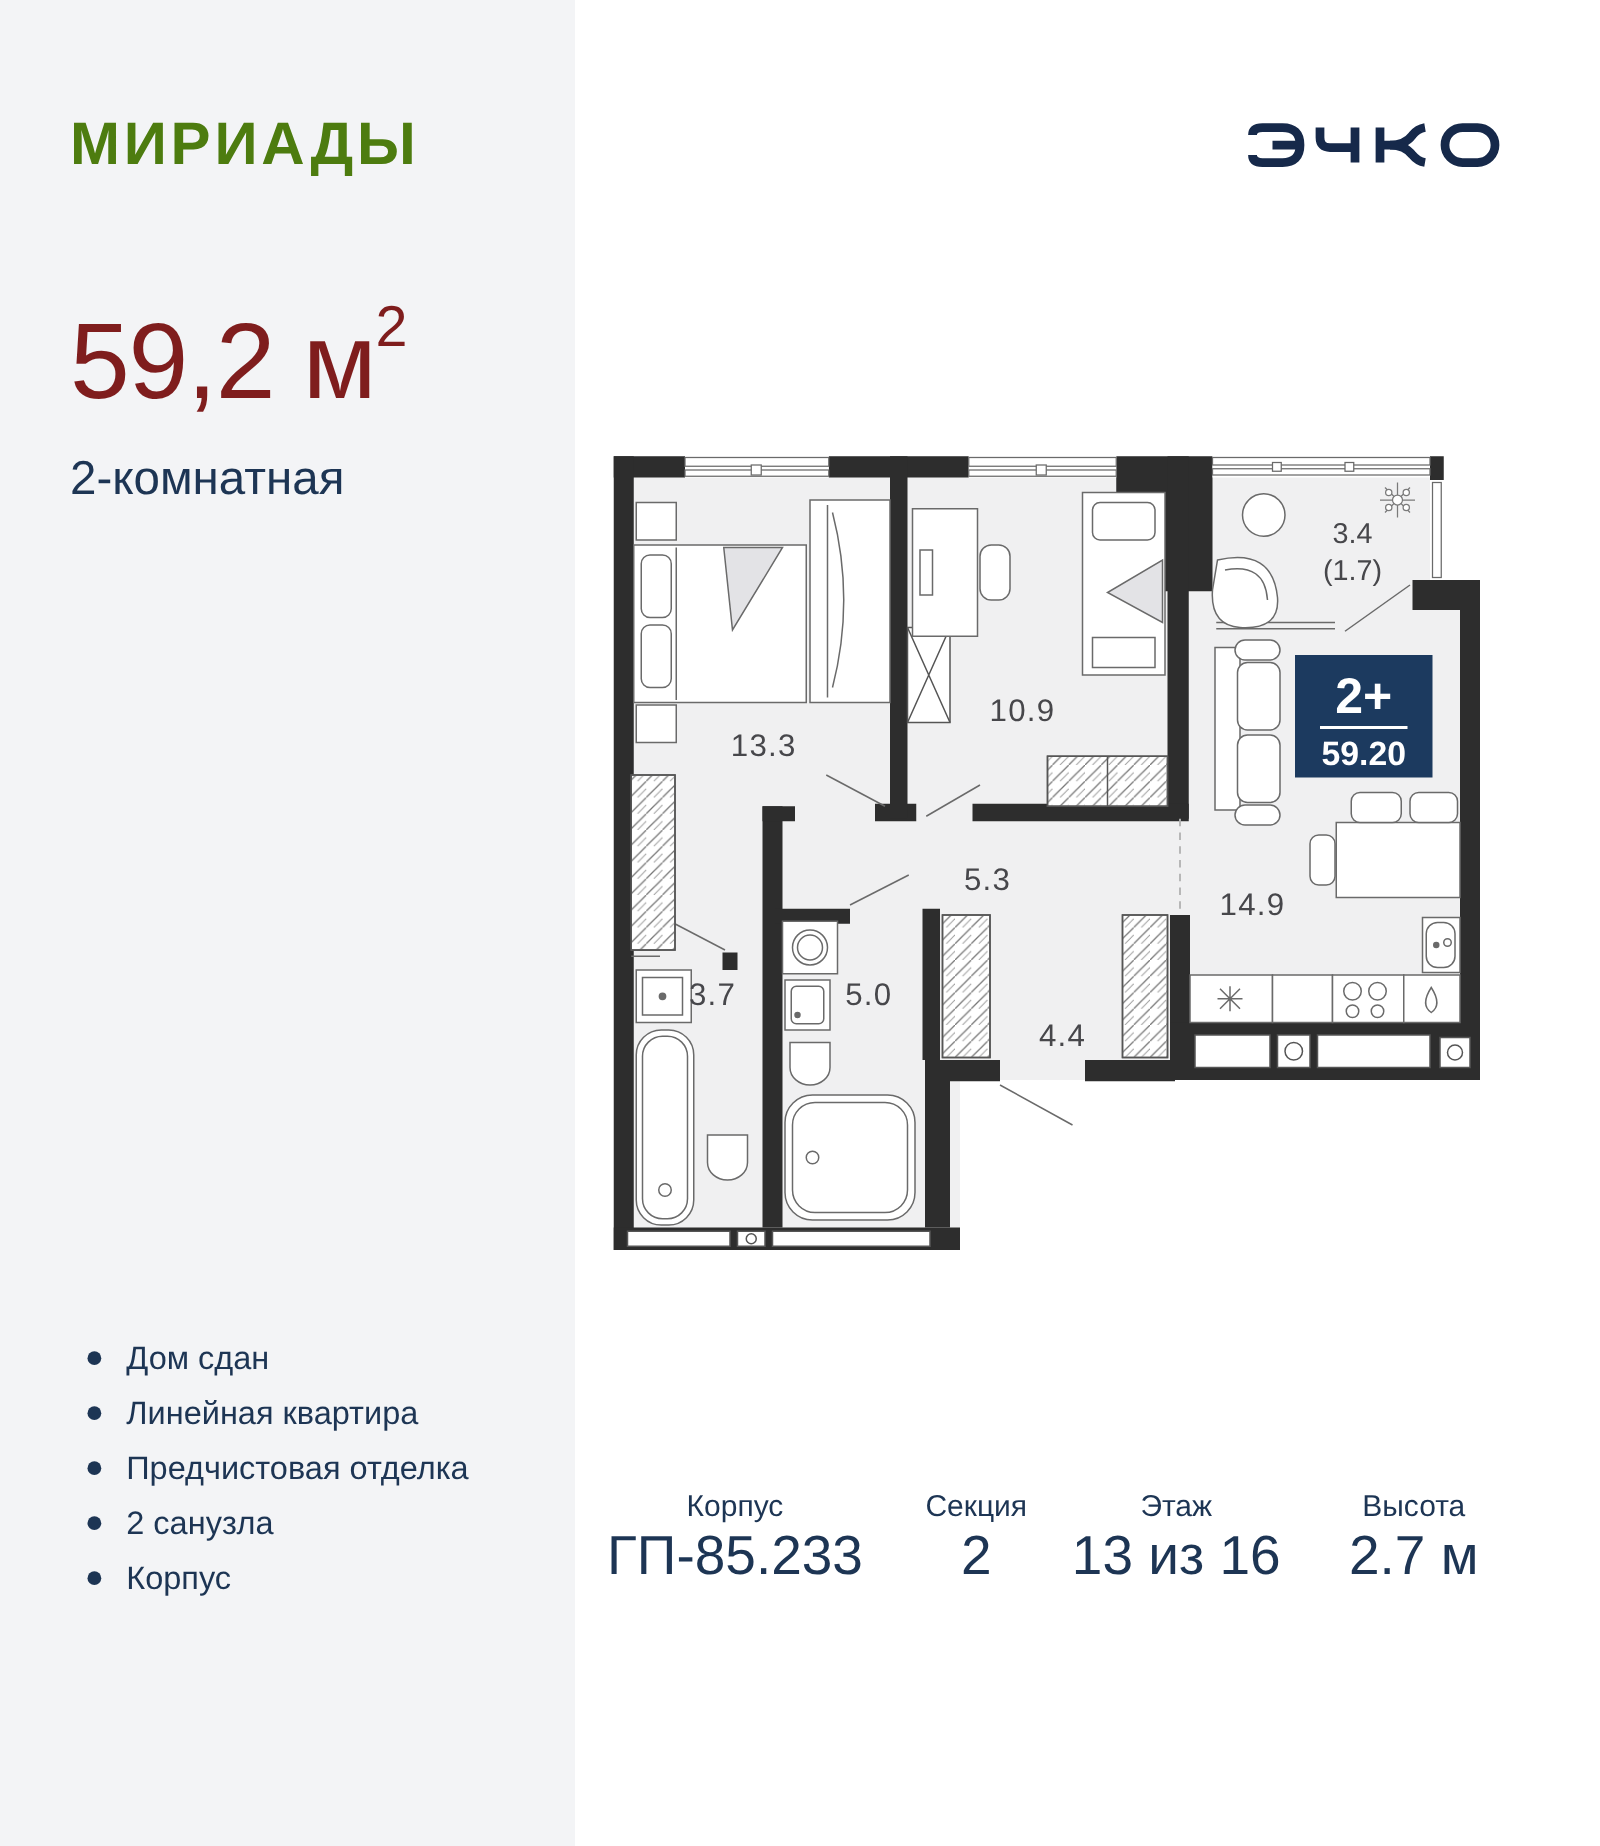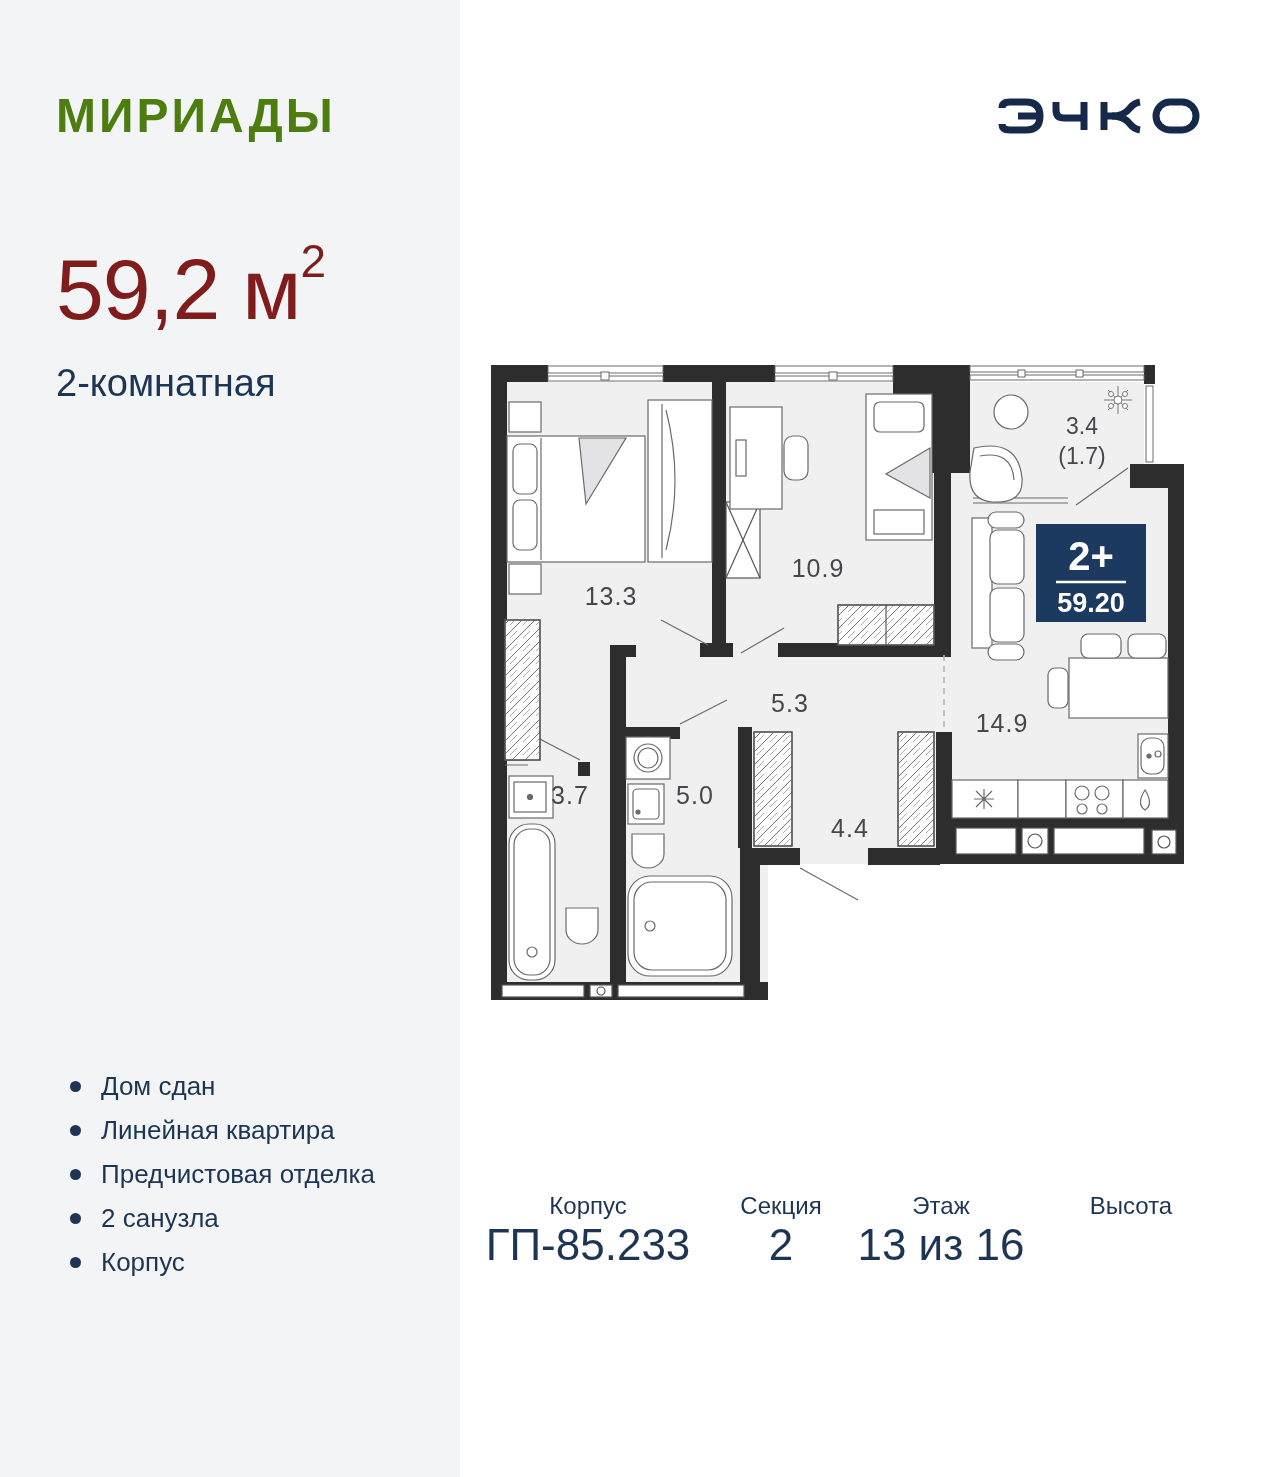--- a/index.html
+++ b/index.html
@@ -279,14 +279,15 @@
   <div class="info-col w2">
     <div class="lbl">Секция</div>
     <div class="val">2</div>
   </div>
   <div class="info-col w3">
     <div class="lbl">Этаж</div>
     <div class="val">13 из 16</div>
   </div>
   <div class="info-col w4">
     <div class="lbl">Высота</div>
+    <div class="val">2.7 м</div>
   </div>
 </div>
 
 </body></html>

